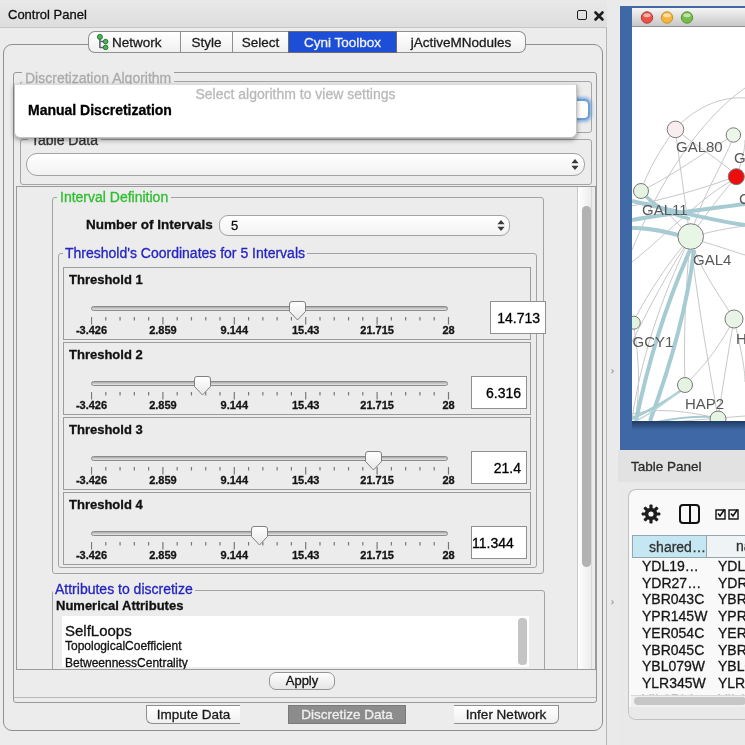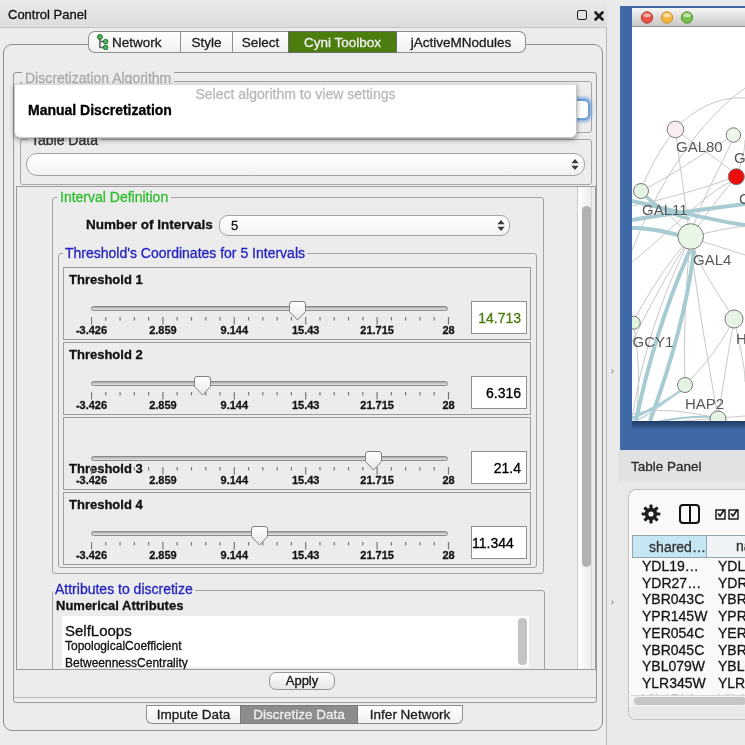--- a/index.html
+++ b/index.html
@@ -28,21 +28,21 @@
   <div style="width:92px;background:linear-gradient(#ffffff,#f0f0f0);border:1px solid #8f8f8f;border-right:none;border-radius:7px 0 0 7px;display:flex;align-items:center;justify-content:flex-start;padding-left:7px;">
     <svg width="13" height="16" viewBox="0 0 13 16" style="margin-right:3px;">
           <path d="M3.9 3 L3.9 14 M3.9 7.6 L9 7.6 M3.9 13.6 L9 13.6" stroke="#5c5c6e" stroke-width="1.5" fill="none"></path>
           <circle cx="3.9" cy="2.9" r="2.5" fill="#52b056" stroke="#1f7a2e" stroke-width="1"></circle>
           <circle cx="9.6" cy="7.6" r="2.3" fill="#52b056" stroke="#1f7a2e" stroke-width="1"></circle>
           <circle cx="9.6" cy="13.4" r="2.3" fill="#52b056" stroke="#1f7a2e" stroke-width="1"></circle>
         </svg>
     Network</div>
   <div style="width:52px;background:linear-gradient(#ffffff,#f0f0f0);border:1px solid #8f8f8f;border-right:none;display:flex;align-items:center;justify-content:center;">Style</div>
   <div style="width:56px;background:linear-gradient(#ffffff,#f0f0f0);border:1px solid #8f8f8f;border-right:none;display:flex;align-items:center;justify-content:center;">Select</div>
-  <div style="width:109px;background:#4d7c0f;border:1px solid #6a6a6a;color:#f2f2f2;display:flex;align-items:center;justify-content:center;">Cyni Toolbox</div>
+  <div style="width:109px;background:#1d4ed8;border:1px solid #6a6a6a;color:#f2f2f2;display:flex;align-items:center;justify-content:center;">Cyni Toolbox</div>
   <div style="width:129px;background:linear-gradient(#ffffff,#f0f0f0);border:1px solid #8f8f8f;border-left:none;border-radius:0 7px 7px 0;display:flex;align-items:center;justify-content:center;">jActiveMNodules</div>
 </div>
 
 <div class="abs" style="left:13px;top:72px;width:584px;height:631px;border:1px solid #989898;border-radius:3px;"></div>
 
 <div class="abs" style="left:20px;top:81px;width:572px;height:52px;border:1px solid #a5a5a5;border-radius:3px;"></div>
 <div class="abs" style="left:22px;top:70px;font-size:14px;color:#ababab;background:#ececec;padding:0 3px;">Discretization Algorithm</div>
 
 <div class="abs" style="left:558px;top:99px;width:32px;height:21px;border:2px solid #6d9fd4;border-radius:6px;background:#fff;box-shadow:0 0 3px 1.5px rgba(110,160,225,0.75);"></div>
 
@@ -111,21 +111,21 @@
           <svg class="abs" style="left:225.06040000000002px;top:33px;" width="17" height="20" viewBox="0 0 17 20">
             <path d="M3 0.5 L14 0.5 A2.5 2.5 0 0 1 16.5 3 L16.5 10.5 L8.5 19 L0.5 10.5 L0.5 3 A2.5 2.5 0 0 1 3 0.5 Z" fill="url(#g1)" stroke="#808080" stroke-width="1"></path>
             <defs>
               <linearGradient id="g1" x1="0" y1="0" x2="0" y2="1">
                 <stop offset="0" stop-color="#ffffff"></stop>
                 <stop offset="0.55" stop-color="#f2f2f2"></stop>
                 <stop offset="1" stop-color="#e8e8e8"></stop>
               </linearGradient>
             </defs>
           </svg>
-          <div class="abs" style="left:407px;top:33px;width:56px;height:33px;background:#fff;border:1px solid #8f8f8f;font-size:14px;color:#4d7c0f;text-align:right;line-height:32px;padding-right:5px;">14.713</div>
+          <div class="abs" style="left:426px;top:33px;width:56px;height:33px;background:#fff;border:1px solid #8f8f8f;font-size:14px;color:#000000;text-align:right;line-height:32px;padding-right:5px;">14.713</div>
         </div>
         <div class="abs" style="left:46px;top:155px;width:468px;height:73px;border:1px solid #9c9c9c;">
           <div class="abs" style="left:5px;top:4px;font-size:13px;font-weight:bold;color:#111;">Threshold 2</div>
           <div class="abs" style="left:27px;top:38px;width:357px;height:5px;border:1px solid #8a8a8a;border-radius:2.5px;background:linear-gradient(#a8a8a8,#e8e8e8);"></div>
           <svg class="abs" style="left:27px;top:49px;" width="359" height="9" viewBox="0 0 359 9">
             <line x1="0.5" y1="0" x2="0.5" y2="7.5" stroke="#787878" stroke-width="1.2"></line>
             <line x1="14.78" y1="0" x2="14.78" y2="3.5" stroke="#787878" stroke-width="1.2"></line>
             <line x1="29.06" y1="0" x2="29.06" y2="3.5" stroke="#787878" stroke-width="1.2"></line>
             <line x1="43.339999999999996" y1="0" x2="43.339999999999996" y2="3.5" stroke="#787878" stroke-width="1.2"></line>
             <line x1="57.62" y1="0" x2="57.62" y2="3.5" stroke="#787878" stroke-width="1.2"></line>
@@ -163,21 +163,21 @@
               <linearGradient id="g2" x1="0" y1="0" x2="0" y2="1">
                 <stop offset="0" stop-color="#ffffff"></stop>
                 <stop offset="0.55" stop-color="#f2f2f2"></stop>
                 <stop offset="1" stop-color="#e8e8e8"></stop>
               </linearGradient>
             </defs>
           </svg>
           <div class="abs" style="left:407px;top:33px;width:56px;height:33px;background:#fff;border:1px solid #8f8f8f;font-size:14px;color:#000;text-align:right;line-height:32px;padding-right:5px;">6.316</div>
         </div>
         <div class="abs" style="left:46px;top:230px;width:468px;height:73px;border:1px solid #9c9c9c;">
-          <div class="abs" style="left:5px;top:4px;font-size:13px;font-weight:bold;color:#111;margin-top:39px;">Threshold 3</div>
+          <div class="abs" style="left:5px;top:4px;font-size:13px;font-weight:bold;color:#111;">Threshold 3</div>
           <div class="abs" style="left:27px;top:38px;width:357px;height:5px;border:1px solid #8a8a8a;border-radius:2.5px;background:linear-gradient(#a8a8a8,#e8e8e8);"></div>
           <svg class="abs" style="left:27px;top:49px;" width="359" height="9" viewBox="0 0 359 9">
             <line x1="0.5" y1="0" x2="0.5" y2="7.5" stroke="#787878" stroke-width="1.2"></line>
             <line x1="14.78" y1="0" x2="14.78" y2="3.5" stroke="#787878" stroke-width="1.2"></line>
             <line x1="29.06" y1="0" x2="29.06" y2="3.5" stroke="#787878" stroke-width="1.2"></line>
             <line x1="43.339999999999996" y1="0" x2="43.339999999999996" y2="3.5" stroke="#787878" stroke-width="1.2"></line>
             <line x1="57.62" y1="0" x2="57.62" y2="3.5" stroke="#787878" stroke-width="1.2"></line>
             <line x1="71.89999999999999" y1="0" x2="71.89999999999999" y2="7.5" stroke="#787878" stroke-width="1.2"></line>
             <line x1="86.17999999999999" y1="0" x2="86.17999999999999" y2="3.5" stroke="#787878" stroke-width="1.2"></line>
             <line x1="100.46" y1="0" x2="100.46" y2="3.5" stroke="#787878" stroke-width="1.2"></line>
@@ -279,21 +279,21 @@
   <div class="abs" style="left:501px;top:431px;width:9px;height:47px;background:#c4c4c4;border-radius:4px;"></div>
 
   <div class="abs" style="left:560px;top:0;width:15px;height:482px;background:linear-gradient(to right,#ffffff,#ececec);border-left:1px solid #c9c9c9;border-right:1px solid #d8d8d8;"></div>
   <div class="abs" style="left:565px;top:19px;width:9px;height:361px;background:#b2b2b2;border-radius:4.5px;"></div>
 </div>
 
 <div class="abs" style="left:14px;top:697px;width:582px;height:1px;background:#b8b8b8;"></div>
 
 <div class="abs" style="left:269px;top:672px;width:66px;height:18px;border:1px solid #969696;border-radius:7px;background:linear-gradient(#fefefe,#e6e6e6);font-size:13px;color:#111;text-align:center;line-height:16px;">Apply</div>
 
-<div class="abs" style="left:146px;top:705px;height:19px;display:flex;font-size:13.5px;color:#1a1a1a;">
+<div class="abs" style="left:146px;top:705px;height:19px;display:flex;font-size:13.5px;color:#1a1a1a;gap:48px;">
   <div style="width:94px;background:linear-gradient(#ffffff,#f0f0f0);border:1px solid #8f8f8f;border-right:none;border-radius:0 0 0 6px;display:flex;align-items:center;justify-content:center;">Impute Data</div>
   <div style="width:118px;background:#8c8c8c;border:1px solid #7a7a7a;color:#f0f0f0;display:flex;align-items:center;justify-content:center;">Discretize Data</div>
   <div style="width:105px;background:linear-gradient(#ffffff,#f0f0f0);border:1px solid #8f8f8f;border-left:none;border-radius:0 0 6px 0;display:flex;align-items:center;justify-content:center;">Infer Network</div>
 </div>
 
 <div class="abs" style="left:14px;top:84px;width:563px;height:54px;background:#ffffff;border:1px solid #c4c4c4;border-top:1px solid #dcdcdc;border-radius:0 0 6px 6px;box-shadow:0 2px 5px rgba(0,0,0,0.4);"></div>
 <div class="abs" style="left:14px;top:86px;width:563px;height:16px;font-size:14px;color:#b9b9b9;text-align:center;">Select algorithm to view settings</div>
 <div class="abs" style="left:28px;top:102px;font-size:14px;font-weight:bold;color:#000;">Manual Discretization</div>
 
 <div class="abs" style="left:611px;top:366px;font-size:9px;color:#9a9a9a;">›</div>

